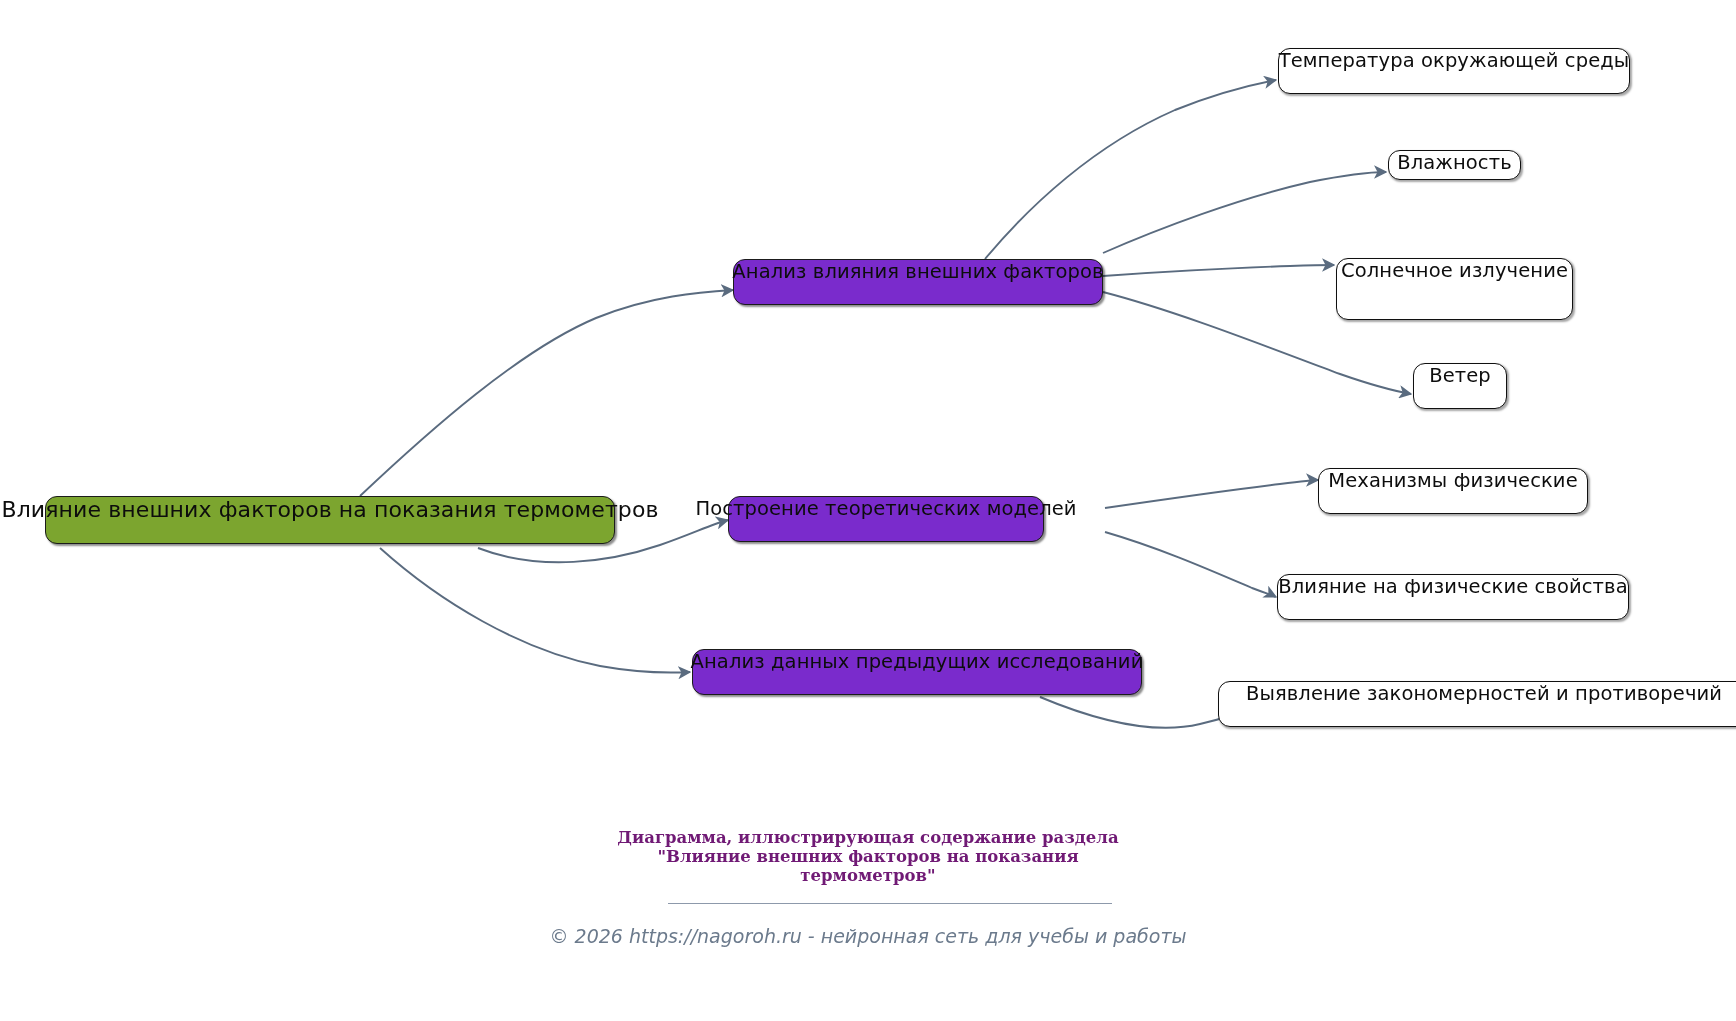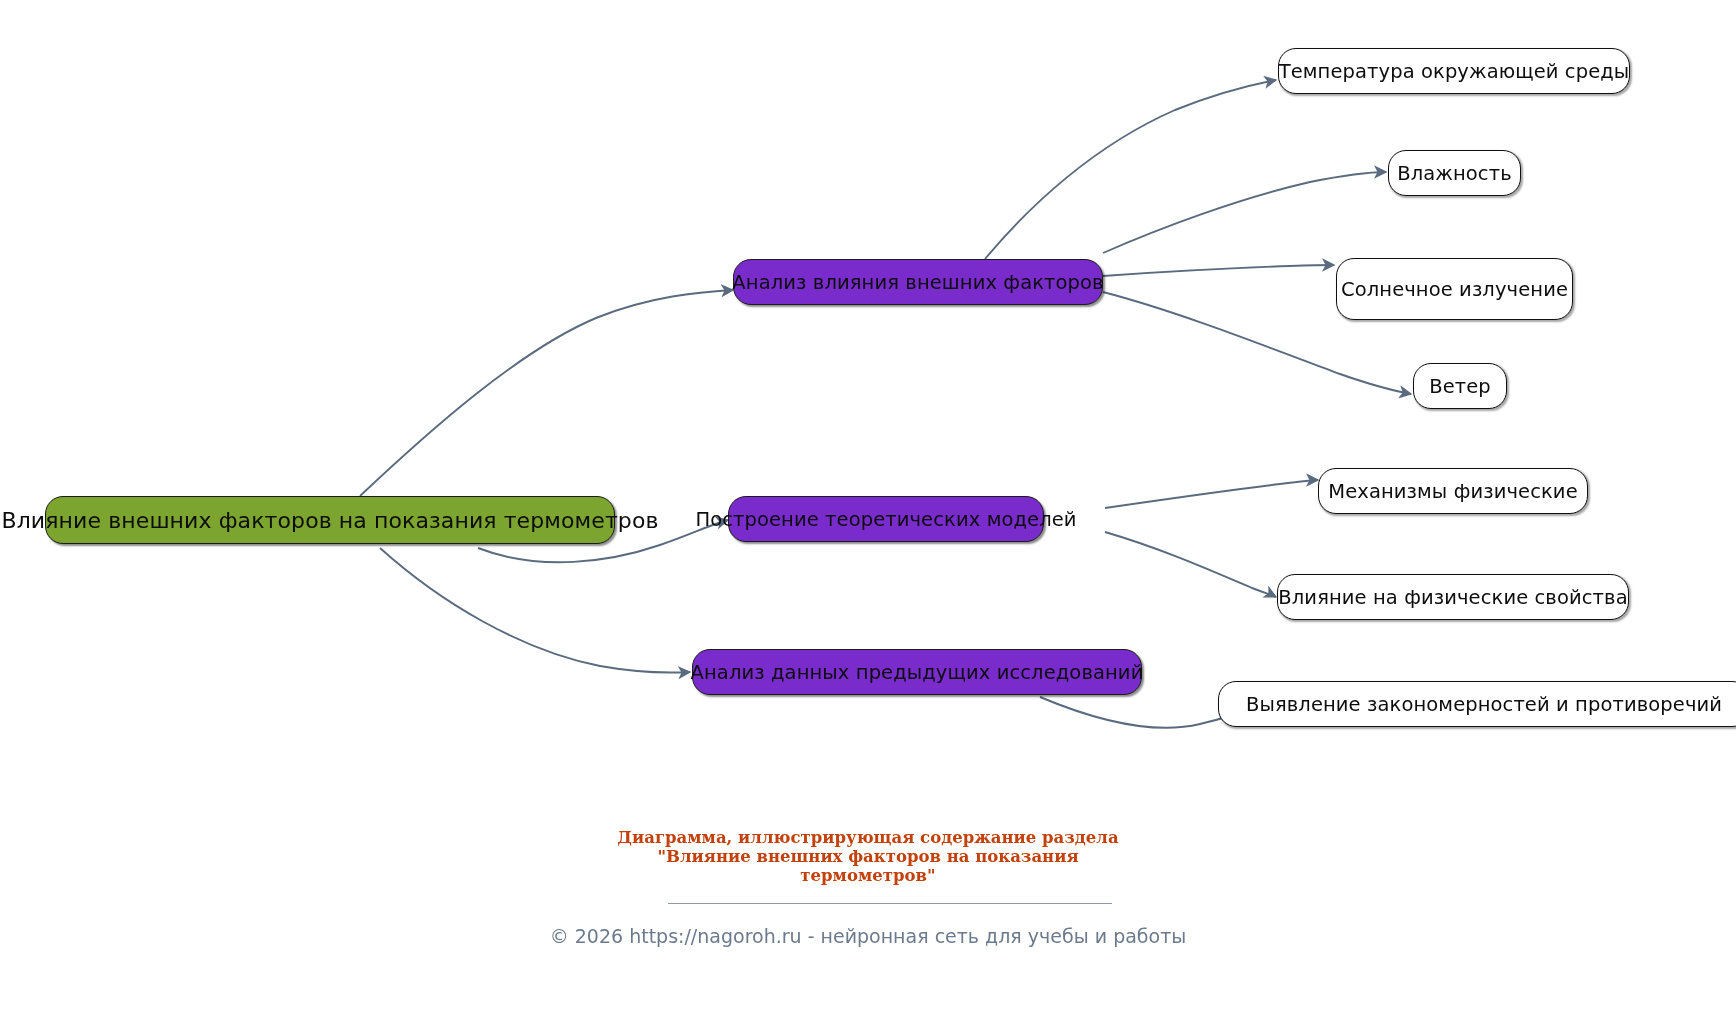--- a/index.html
+++ b/index.html
@@ -20,24 +20,24 @@
     position: absolute;
     left: 0; top: 0;
     width: 1736px;
     height: 1021px;
     pointer-events: none;
   }
   .node {
     position: absolute;
     box-sizing: border-box;
     display: flex;
-    align-items: center;
+    align-items: flex-start;
     justify-content: center;
     white-space: nowrap;
-    border-radius: 18px;
+    border-radius: 12px;
     font-family: "DejaVu Sans", "Liberation Sans", sans-serif;
     letter-spacing: 0.1px;
   }
   .node-root {
     background: #7CA52F;
     border: 1.6px solid #1b1b1b;
     color: #0d0d0d;
     font-size: 22px;
     box-shadow: 2px 2px 2px rgba(0,0,0,0.45);
   }
@@ -60,35 +60,36 @@
     left: 0;
     width: 1736px;
     text-align: center;
   }
   .caption {
     top: 828px;
     font-family: "DejaVu Serif", "Liberation Serif", serif;
     font-weight: bold;
     font-size: 16.5px;
     line-height: 19px;
-    color: #c2410c;
+    color: #701a75;
   }
   .divider {
     position: absolute;
     left: 668px;
     top: 903px;
     width: 444px;
     height: 1px;
     background: #8d99ab;
   }
   .copyright {
     top: 925px;
     font-family: "DejaVu Sans", "Liberation Sans", sans-serif;
     font-size: 19px;
     color: #6b7a8c;
+    font-style: italic;
   }
 </style>
 </head>
 <body>
 
 <div id="canvas">
 
   <svg id="edges" viewBox="0 0 1736 1021" width="1736" height="1021">
     <defs>
       <marker id="arrow" viewBox="0 0 10 10" refX="9" refY="5" markerWidth="7" markerHeight="7" orient="auto-start-reverse">
@@ -128,21 +129,21 @@
   </div>
 
   <div class="node node-branch" style="left:692px; top:649px; width:450px; height:46px;">
     <span>Анализ данных предыдущих исследований</span>
   </div>
 
   <div class="node node-leaf" style="left:1278px; top:48px; width:352px; height:46px;">
     <span>Температура окружающей среды</span>
   </div>
 
-  <div class="node node-leaf" style="left:1388px; top:150px; width:133px; height:46px;">
+  <div class="node node-leaf" style="left:1388px; top:150px; width:133px; height:30px;">
     <span>Влажность</span>
   </div>
 
   <div class="node node-leaf" style="left:1336px; top:258px; width:237px; height:62px;">
     <span>Солнечное излучение</span>
   </div>
 
   <div class="node node-leaf" style="left:1413px; top:363px; width:94px; height:46px;">
     <span>Ветер</span>
   </div>

